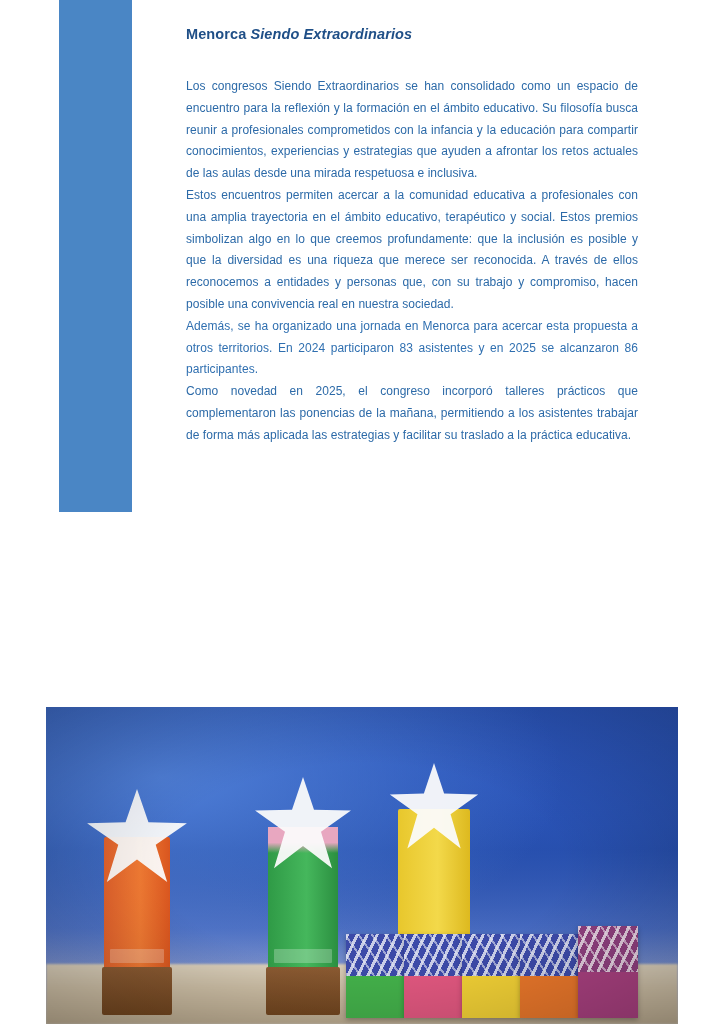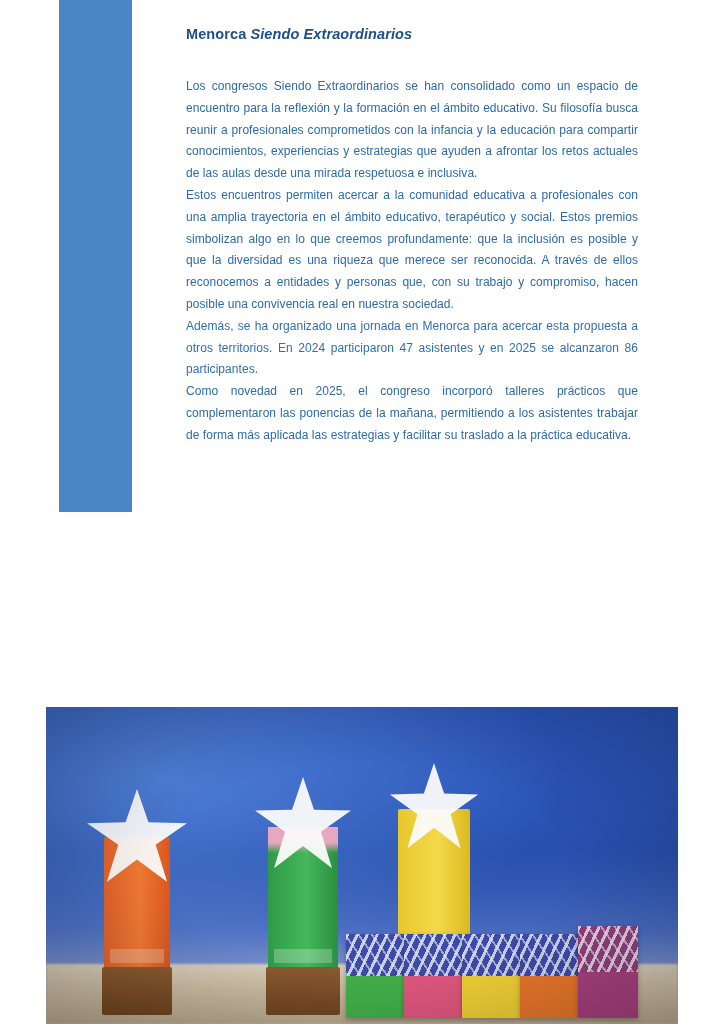--- a/index.html
+++ b/index.html
@@ -197,21 +197,21 @@
 
 <div class="side-bar"></div>
 
 <div class="content">
 
   <h1 class="doc-title"><span>Menorca </span><span class="italic">Siendo Extraordinarios</span></h1>
 
   <div class="body-text">
     <p>Los congresos Siendo Extraordinarios se han consolidado como un espacio de encuentro para la reflexión y la formación en el ámbito educativo. Su filosofía busca reunir a profesionales comprometidos con la infancia y la educación para compartir conocimientos, experiencias y estrategias que ayuden a afrontar los retos actuales de las aulas desde una mirada respetuosa e inclusiva.</p>
     <p>Estos encuentros permiten acercar a la comunidad educativa a profesionales con una amplia trayectoria en el ámbito educativo, terapéutico y social. Estos premios simbolizan algo en lo que creemos profundamente: que la inclusión es posible y que la diversidad es una riqueza que merece ser reconocida. A través de ellos reconocemos a entidades y personas que, con su trabajo y compromiso, hacen posible una convivencia real en nuestra sociedad.</p>
-    <p class="emph">Además, se ha organizado una jornada en Menorca para acercar esta propuesta a otros territorios. En 2024 participaron 47 asistentes y en 2025 se alcanzaron 86 participantes.</p>
+    <p class="emph">Además, se ha organizado una jornada en Menorca para acercar esta propuesta a otros territorios. En 2024 participaron 83 asistentes y en 2025 se alcanzaron 86 participantes.</p>
     <p>Como novedad en 2025, el congreso incorporó talleres prácticos que complementaron las ponencias de la mañana, permitiendo a los asistentes trabajar de forma más aplicada las estrategias y facilitar su traslado a la práctica educativa.</p>
   </div>
 
 </div>
 
 <div class="photo">
   <div class="bg"></div>
   <div class="table-surface"></div>
 
   <div class="trophy t1">

